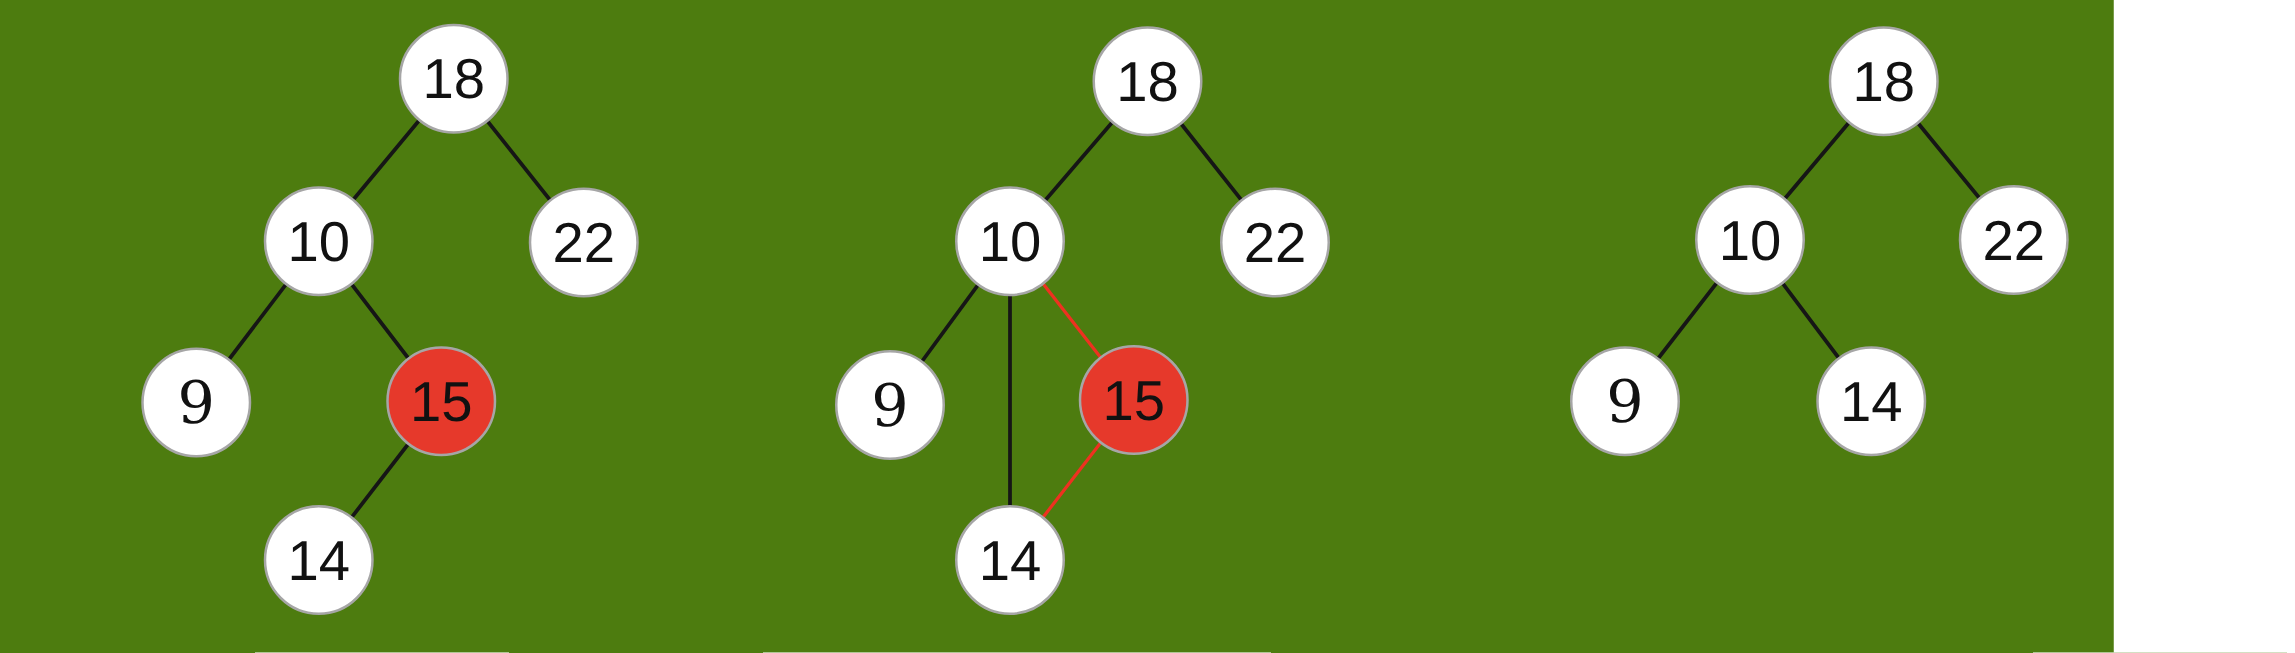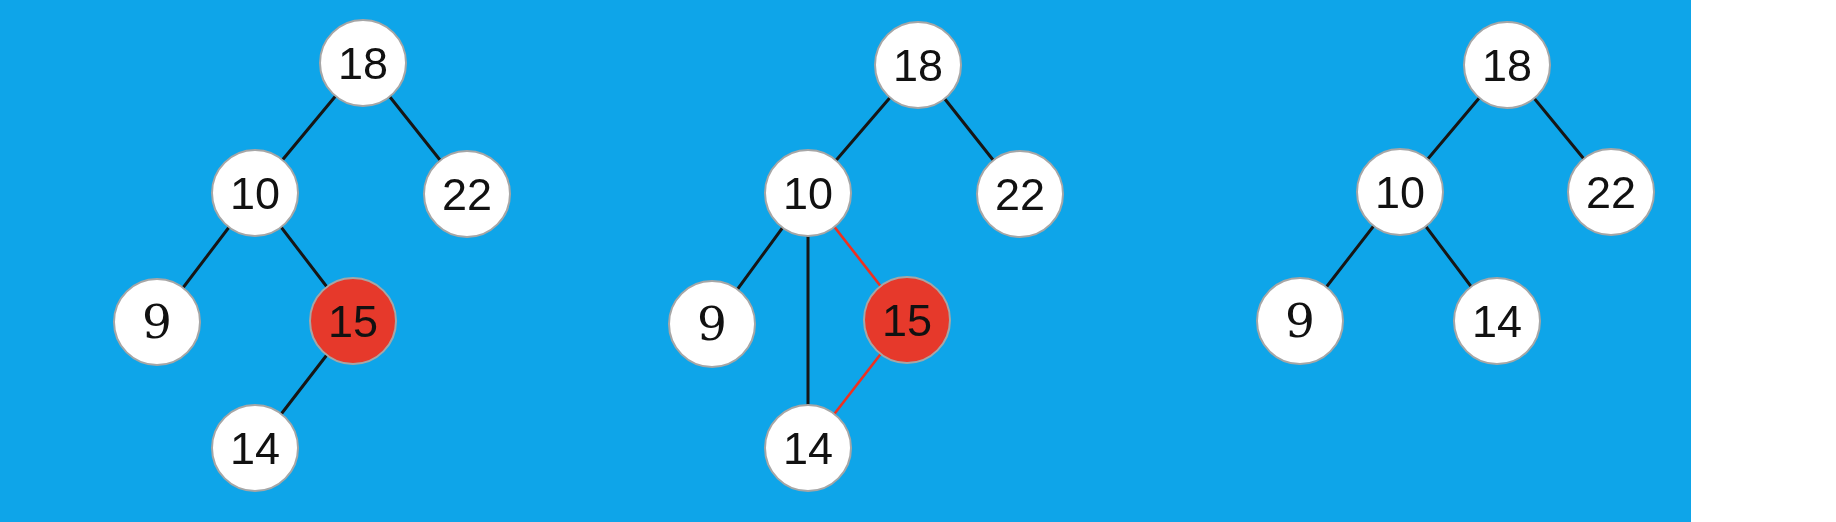--- a/index.html
+++ b/index.html
@@ -1,20 +1,20 @@
 <!DOCTYPE html>
 <html><head>
 <meta charset="utf-8">
 <style>
   html, body { margin: 0; padding: 0; background: #ffffff; }
   .canvas {
     position: relative;
     width: 1691px;
     height: 522px;
-    background: #0ea5e9;
+    background: #4d7c0f;
     overflow: hidden;
     font-family: "Liberation Sans", sans-serif;
   }
   svg { display: block; }
   .edge {
     stroke: #161616;
     stroke-width: 3;
     stroke-linecap: round;
   }
   .edge.red {

